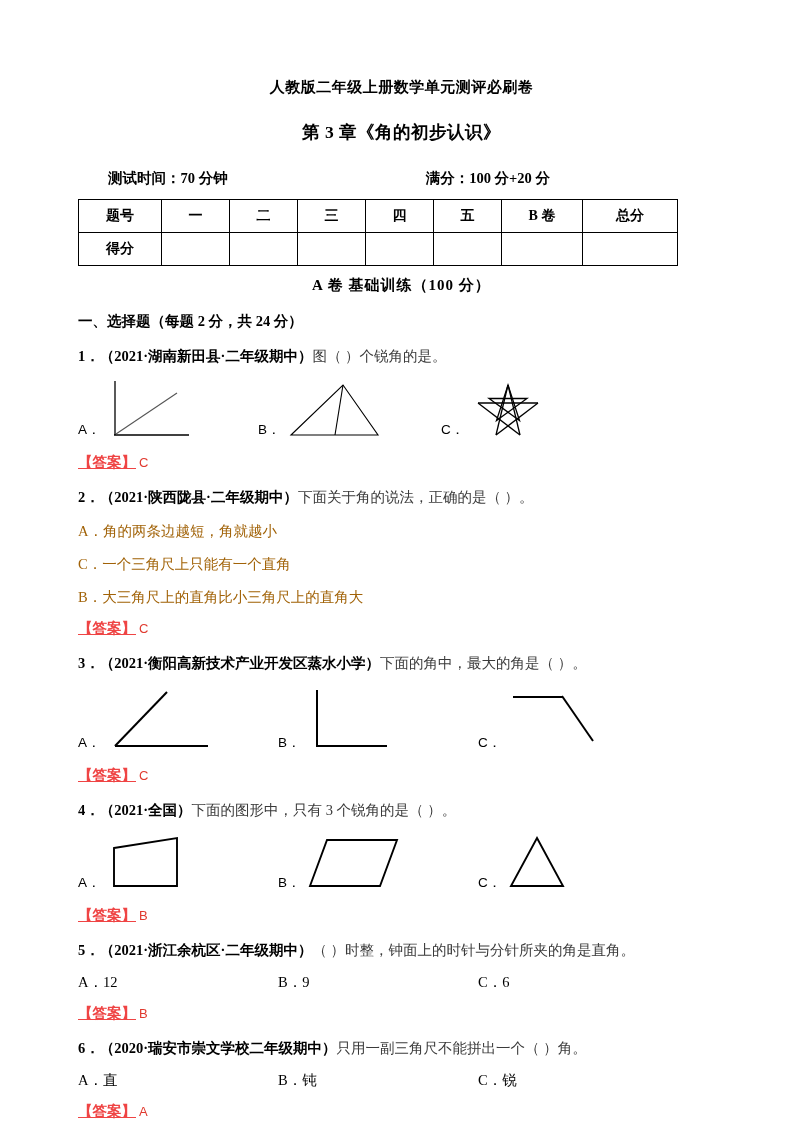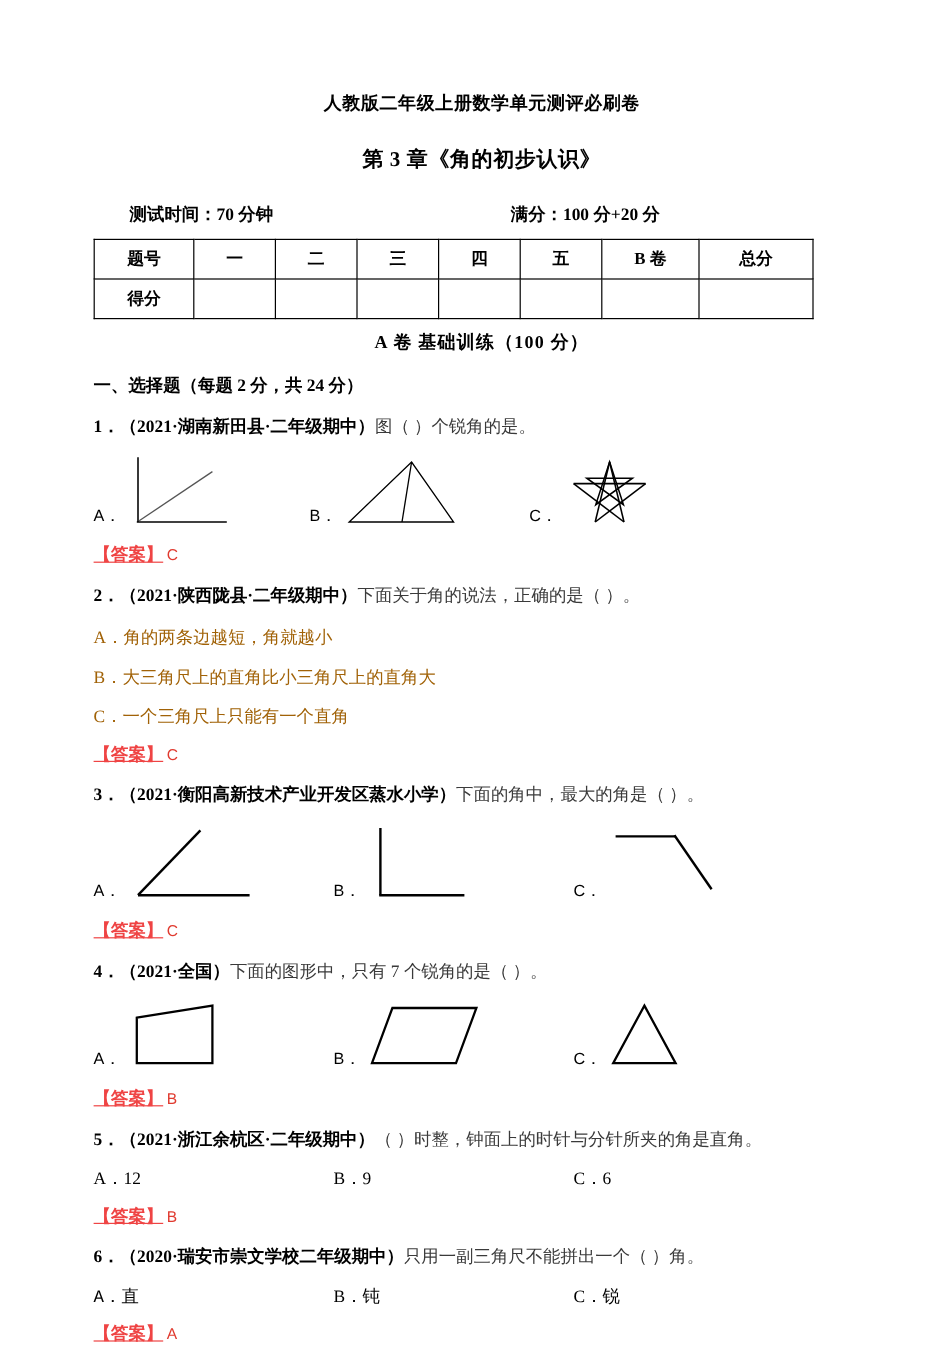--- a/index.html
+++ b/index.html
@@ -229,22 +229,22 @@
       </div>
     </div>
     <div class="answer">
       <span class="lbl">【答案】</span><span class="val">C</span>
     </div>
 
     <div class="question">
       <span class="q-num">2．</span><span class="q-source">（2021·陕西陇县·二年级期中）</span><span class="q-body">下面关于角的说法，正确的是（      ）。</span>
     </div>
     <div class="opt-line">A．角的两条边越短，角就越小</div>
+    <div class="opt-line">C．一个三角尺上只能有一个直角</div>
     <div class="opt-line">B．大三角尺上的直角比小三角尺上的直角大</div>
-    <div class="opt-line">C．一个三角尺上只能有一个直角</div>
     <div class="answer">
       <span class="lbl">【答案】</span><span class="val">C</span>
     </div>
 
     <div class="question">
       <span class="q-num">3．</span><span class="q-source">（2021·衡阳高新技术产业开发区蒸水小学）</span><span class="q-body">下面的角中，最大的角是（      ）。</span>
     </div>
     <div class="opt-row" style="margin-top:14px;">
       <div class="opt-cell" style="width:200px;">
         <span class="opt-letter">A．</span>
@@ -266,21 +266,21 @@
           <line x1="8" y1="9" x2="58" y2="9" stroke="#000" stroke-width="2"></line>
           <line x1="57" y1="8" x2="88" y2="53" stroke="#000" stroke-width="2"></line>
         </svg>
       </div>
     </div>
     <div class="answer">
       <span class="lbl">【答案】</span><span class="val">C</span>
     </div>
 
     <div class="question">
-      <span class="q-num">4．</span><span class="q-source">（2021·全国）</span><span class="q-body">下面的图形中，只有 7 个锐角的是（      ）。</span>
+      <span class="q-num">4．</span><span class="q-source">（2021·全国）</span><span class="q-body">下面的图形中，只有 3 个锐角的是（      ）。</span>
     </div>
     <div class="opt-row" style="margin-top:13px;">
       <div class="opt-cell" style="width:200px;">
         <span class="opt-letter">A．</span>
         <svg class="fig" width="110" height="60" viewBox="0 0 110 60">
           <polygon points="9,14 72,4 72,52 9,52" fill="none" stroke="#000" stroke-width="1.9"></polygon>
         </svg>
       </div>
       <div class="opt-cell" style="width:200px;">
         <span class="opt-letter">B．</span>
@@ -308,21 +308,21 @@
       <div>C．6</div>
     </div>
     <div class="answer">
       <span class="lbl">【答案】</span><span class="val">B</span>
     </div>
 
     <div class="question">
       <span class="q-num">6．</span><span class="q-source">（2020·瑞安市崇文学校二年级期中）</span><span class="q-body">只用一副三角尺不能拼出一个（      ）角。</span>
     </div>
     <div class="opt-row" style="margin-top:12px;">
-      <div style="width:200px;font-family:Liberation Mono, monospace;">A．直</div>
+      <div style="width:200px;">A．直</div>
       <div style="width:200px;">B．钝</div>
       <div>C．锐</div>
     </div>
     <div class="answer">
       <span class="lbl">【答案】</span><span class="val">A</span>
     </div>
 
   </div>
 </div>
 

